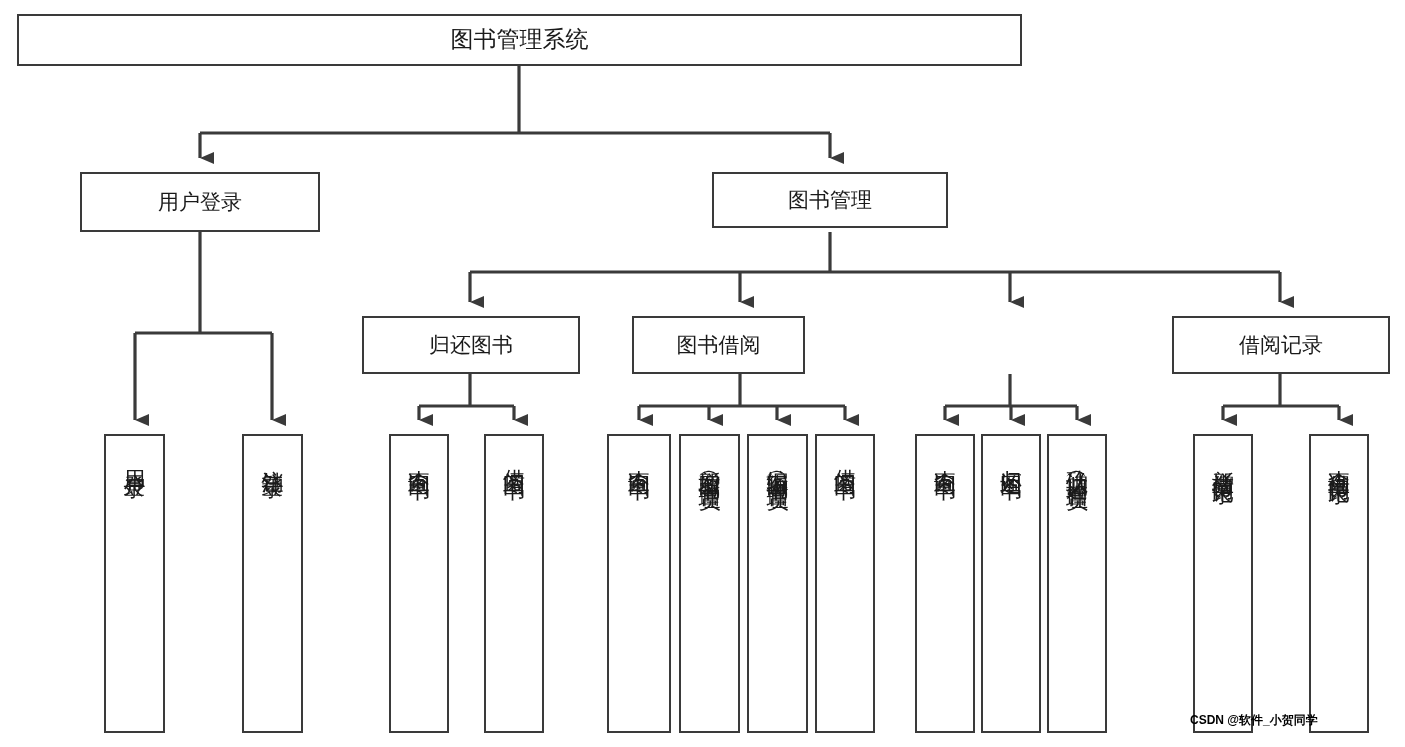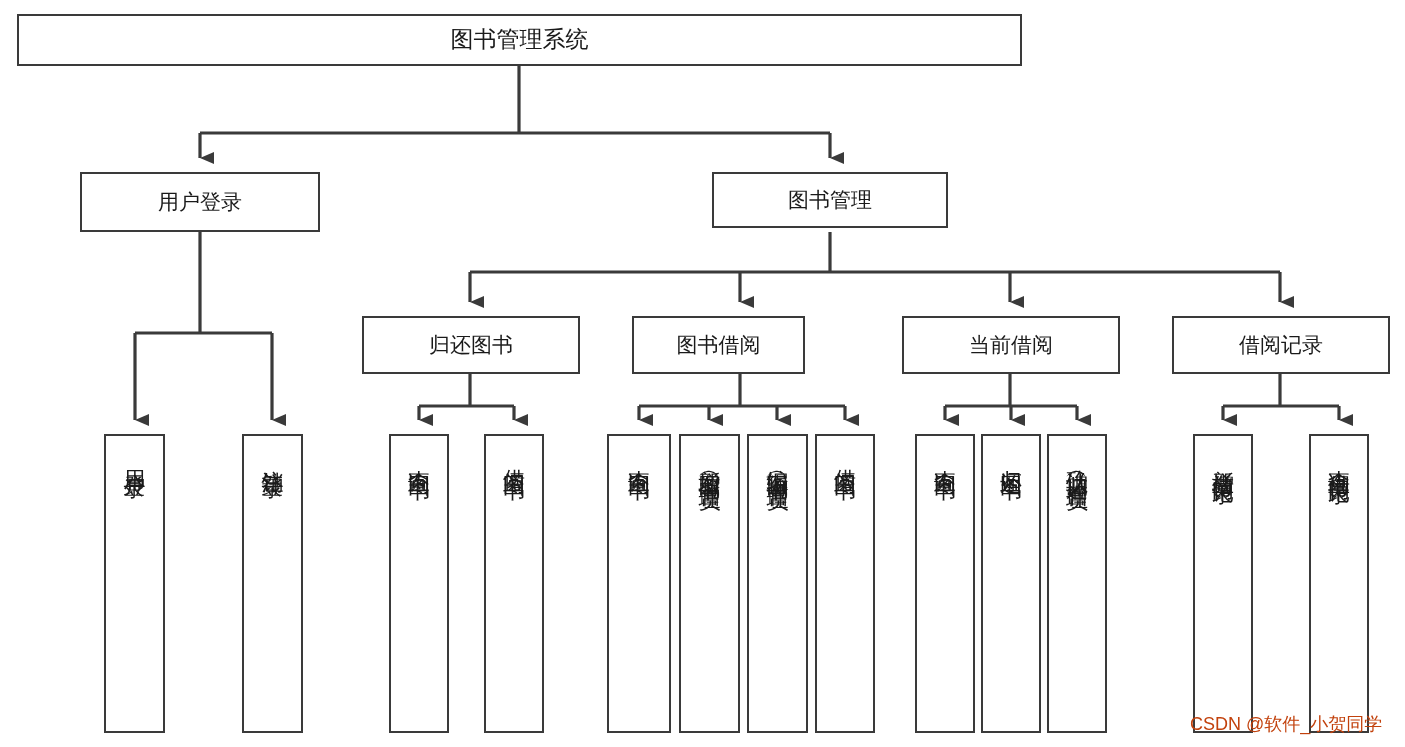--- a/index.html
+++ b/index.html
@@ -55,25 +55,26 @@
     letter-spacing: 3px;
     line-height: 1;
   }
   #root-node .node-label {
     font-size: 23px;
   }
   #watermark {
     position: absolute;
     left: 1190px;
     top: 712px;
-    font-size: 18px;
-    color: #c2410c;
+    font-size: 12px;
+    color: #000000;
     white-space: nowrap;
     z-index: 5;
     pointer-events: none;
+    font-weight: bold;
   }
 </style>
 </head>
 <body>
 
 <div id="canvas">
 
   <svg id="edges" viewBox="0 0 1405 747" xmlns="http://www.w3.org/2000/svg">
     <defs>
       <marker id="arrow" viewBox="0 0 12 14" refX="6" refY="14" markerWidth="12" markerHeight="14" orient="auto" markerUnits="userSpaceOnUse">
@@ -134,23 +135,20 @@
   <div class="node horiz" style="left:712px; top:172px; width:236px; height:56px;">
     <span class="node-label">图书管理</span>
   </div>
 
   <div class="node horiz" style="left:362px; top:316px; width:218px; height:58px;">
     <span class="node-label">归还图书</span>
   </div>
   <div class="node horiz" style="left:632px; top:316px; width:173px; height:58px;">
     <span class="node-label">图书借阅</span>
   </div>
-  <div class="node horiz" style="left:902px; top:316px; width:218px; height:58px;">
-    <span class="node-label">当前借阅</span>
-  </div>
   <div class="node horiz" style="left:1172px; top:316px; width:218px; height:58px;">
     <span class="node-label">借阅记录</span>
   </div>
 
   <div class="node vert" style="left:104px; top:434px; width:61px; height:299px;">
     <span class="node-label">用户登录</span>
   </div>
   <div class="node vert" style="left:242px; top:434px; width:61px; height:299px;">
     <span class="node-label">注销登录</span>
   </div>

